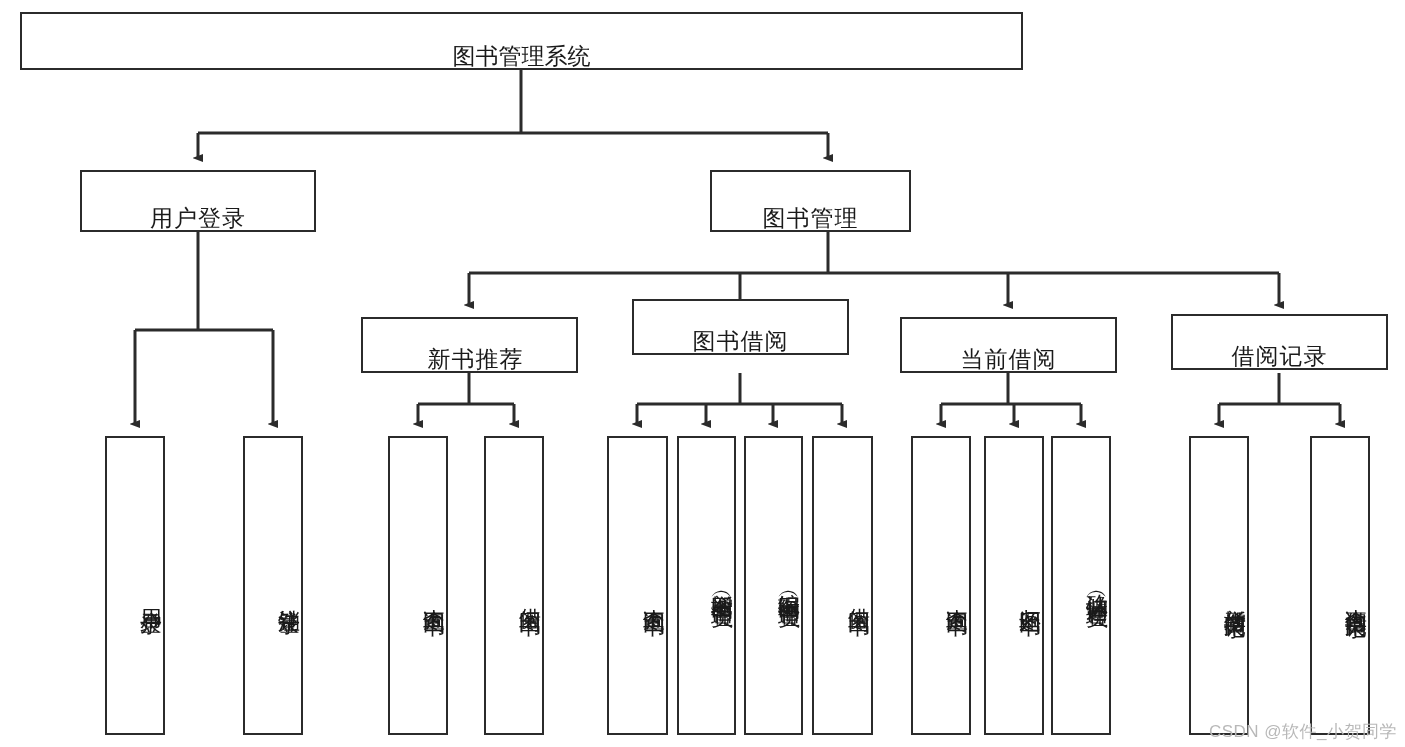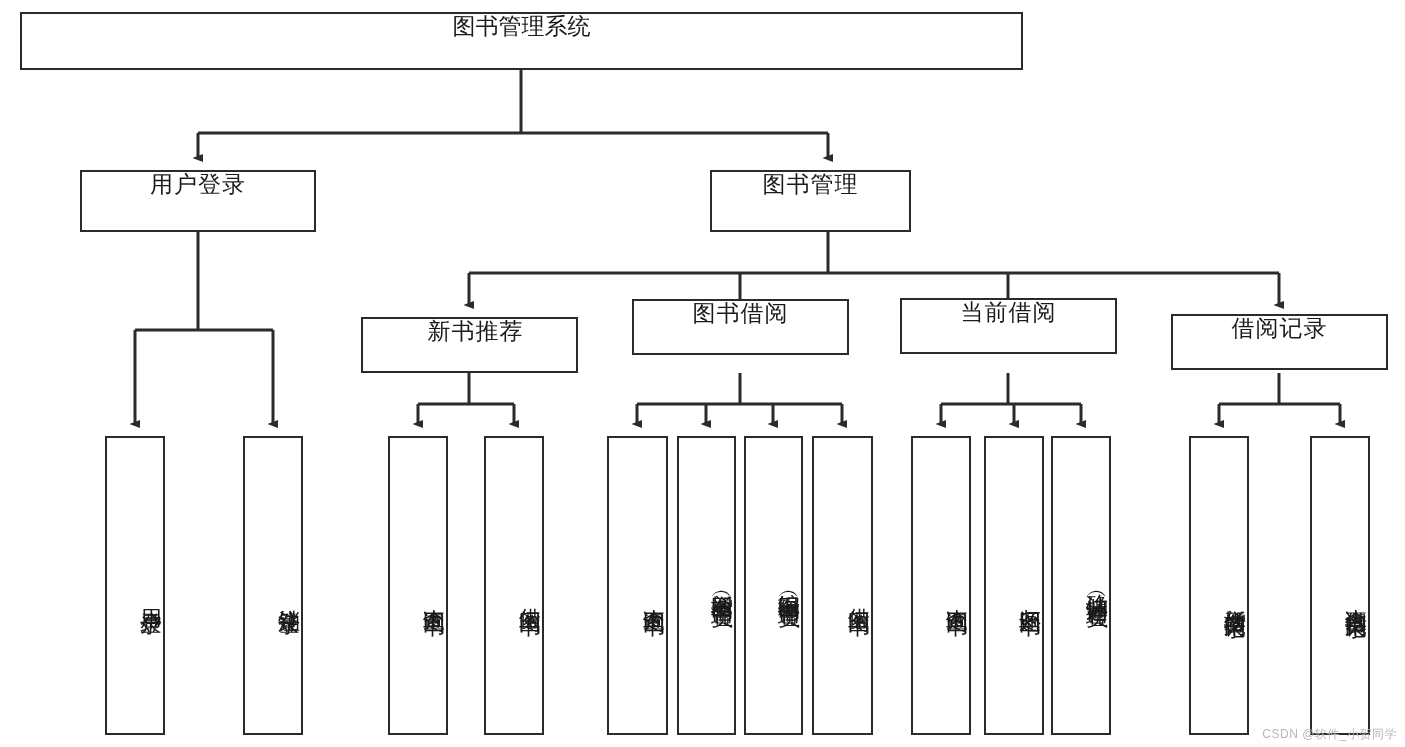--- a/index.html
+++ b/index.html
@@ -23,21 +23,21 @@
     width: 1405px;
     height: 747px;
     pointer-events: none;
   }
   .node {
     position: absolute;
     box-sizing: border-box;
     background: #ffffff;
     border: 2.5px solid #2b2b2b;
     display: flex;
-    align-items: flex-start;
+    align-items: flex-end;
     justify-content: center;
     color: #1a1a1a;
     line-height: 1.05;
     text-align: center;
   }
   .node.h {
     font-size: 23px;
     letter-spacing: 1px;
   }
   .node.root {
@@ -55,21 +55,21 @@
   }
   .node.v .vlabel {
     writing-mode: vertical-rl;
     text-orientation: upright;
     display: block;
   }
   .watermark {
     position: absolute;
     right: 8px;
     bottom: 4px;
-    font-size: 12px;
+    font-size: 17px;
     color: #b8b8b8;
     white-space: nowrap;
     letter-spacing: 0.5px;
   }
 </style>
 </head>
 <body>
 
 <div id="canvas">
 
@@ -133,21 +133,21 @@
   <div class="node h" style="left:710px; top:170px; width:201px; height:62px;">
     <span>图书管理</span>
   </div>
 
   <div class="node h" style="left:361px; top:317px; width:217px; height:56px;padding-left:12px;">
     <span>新书推荐</span>
   </div>
   <div class="node h" style="left:632px; top:299px; width:217px; height:56px;">
     <span>图书借阅</span>
   </div>
-  <div class="node h" style="left:900px; top:298px; width:217px; height:56px;">
+  <div class="node h" style="left:900px; top:317px; width:217px; height:56px;">
     <span>当前借阅</span>
   </div>
   <div class="node h" style="left:1171px; top:314px; width:217px; height:56px;">
     <span>借阅记录</span>
   </div>
 
   <div class="node v" style="left:105px; top:436px; width:60px; height:299px;">
     <span class="vlabel">用户登录</span>
   </div>
   <div class="node v" style="left:243px; top:436px; width:60px; height:299px;">

